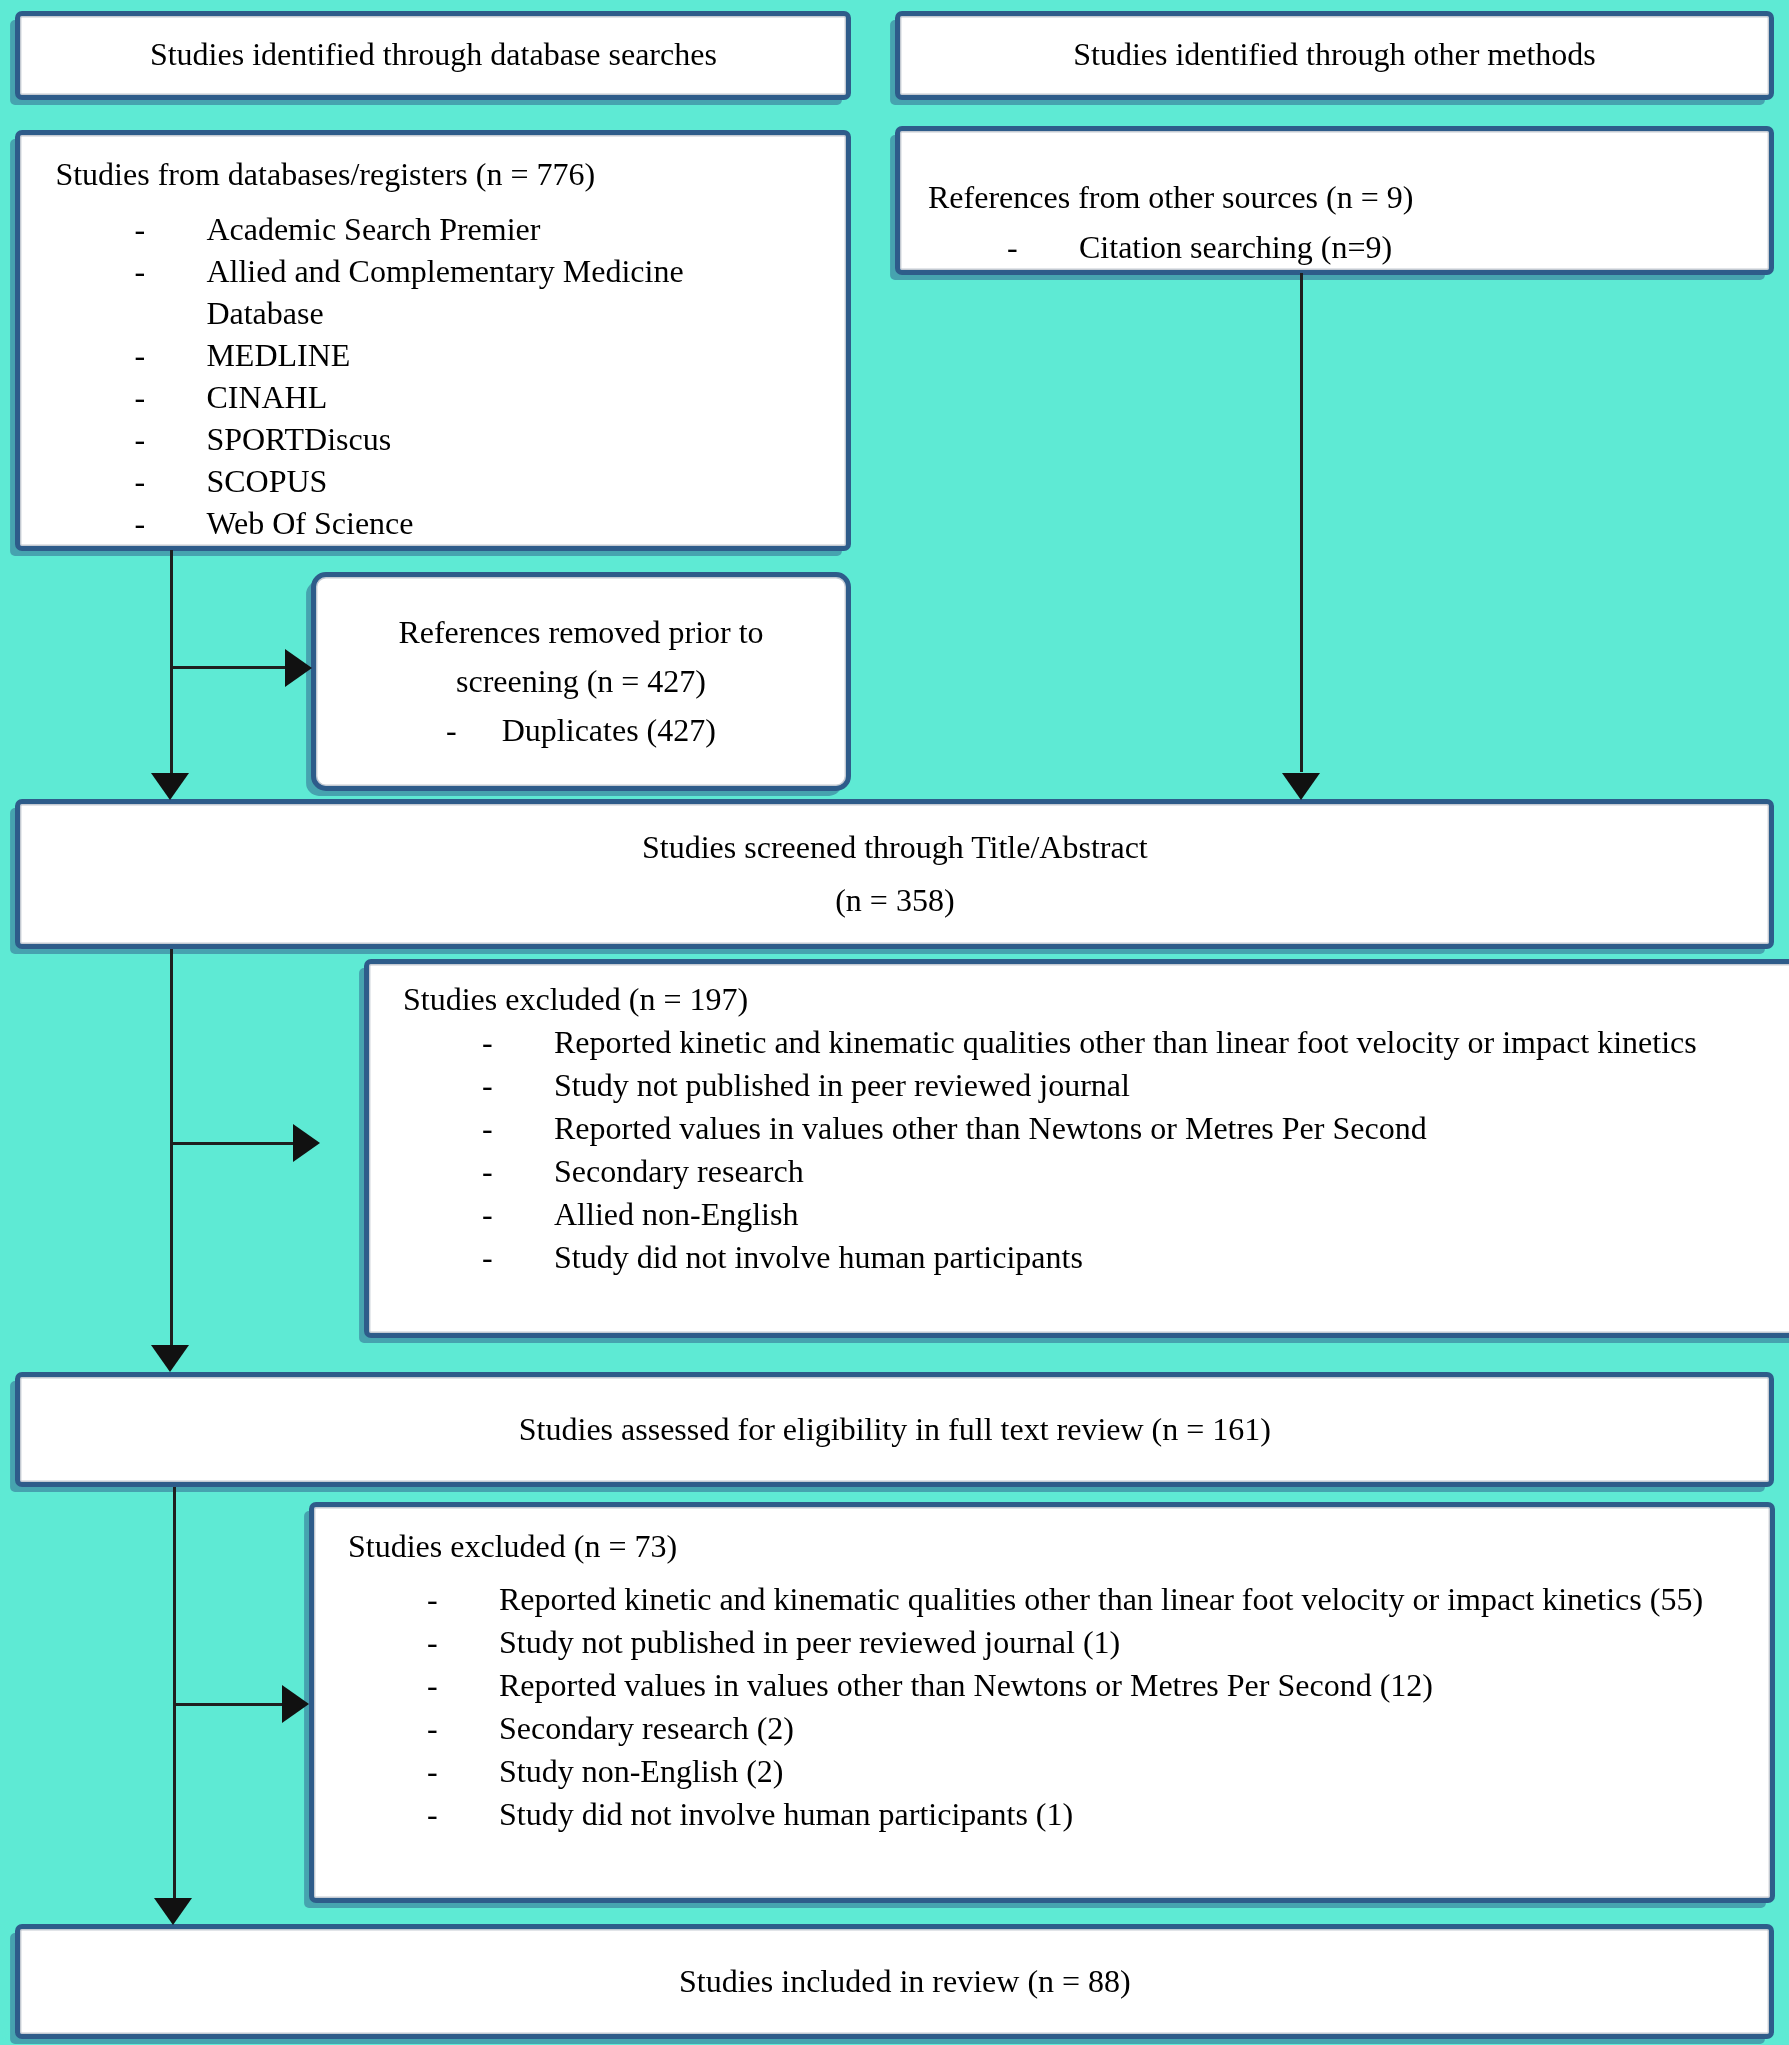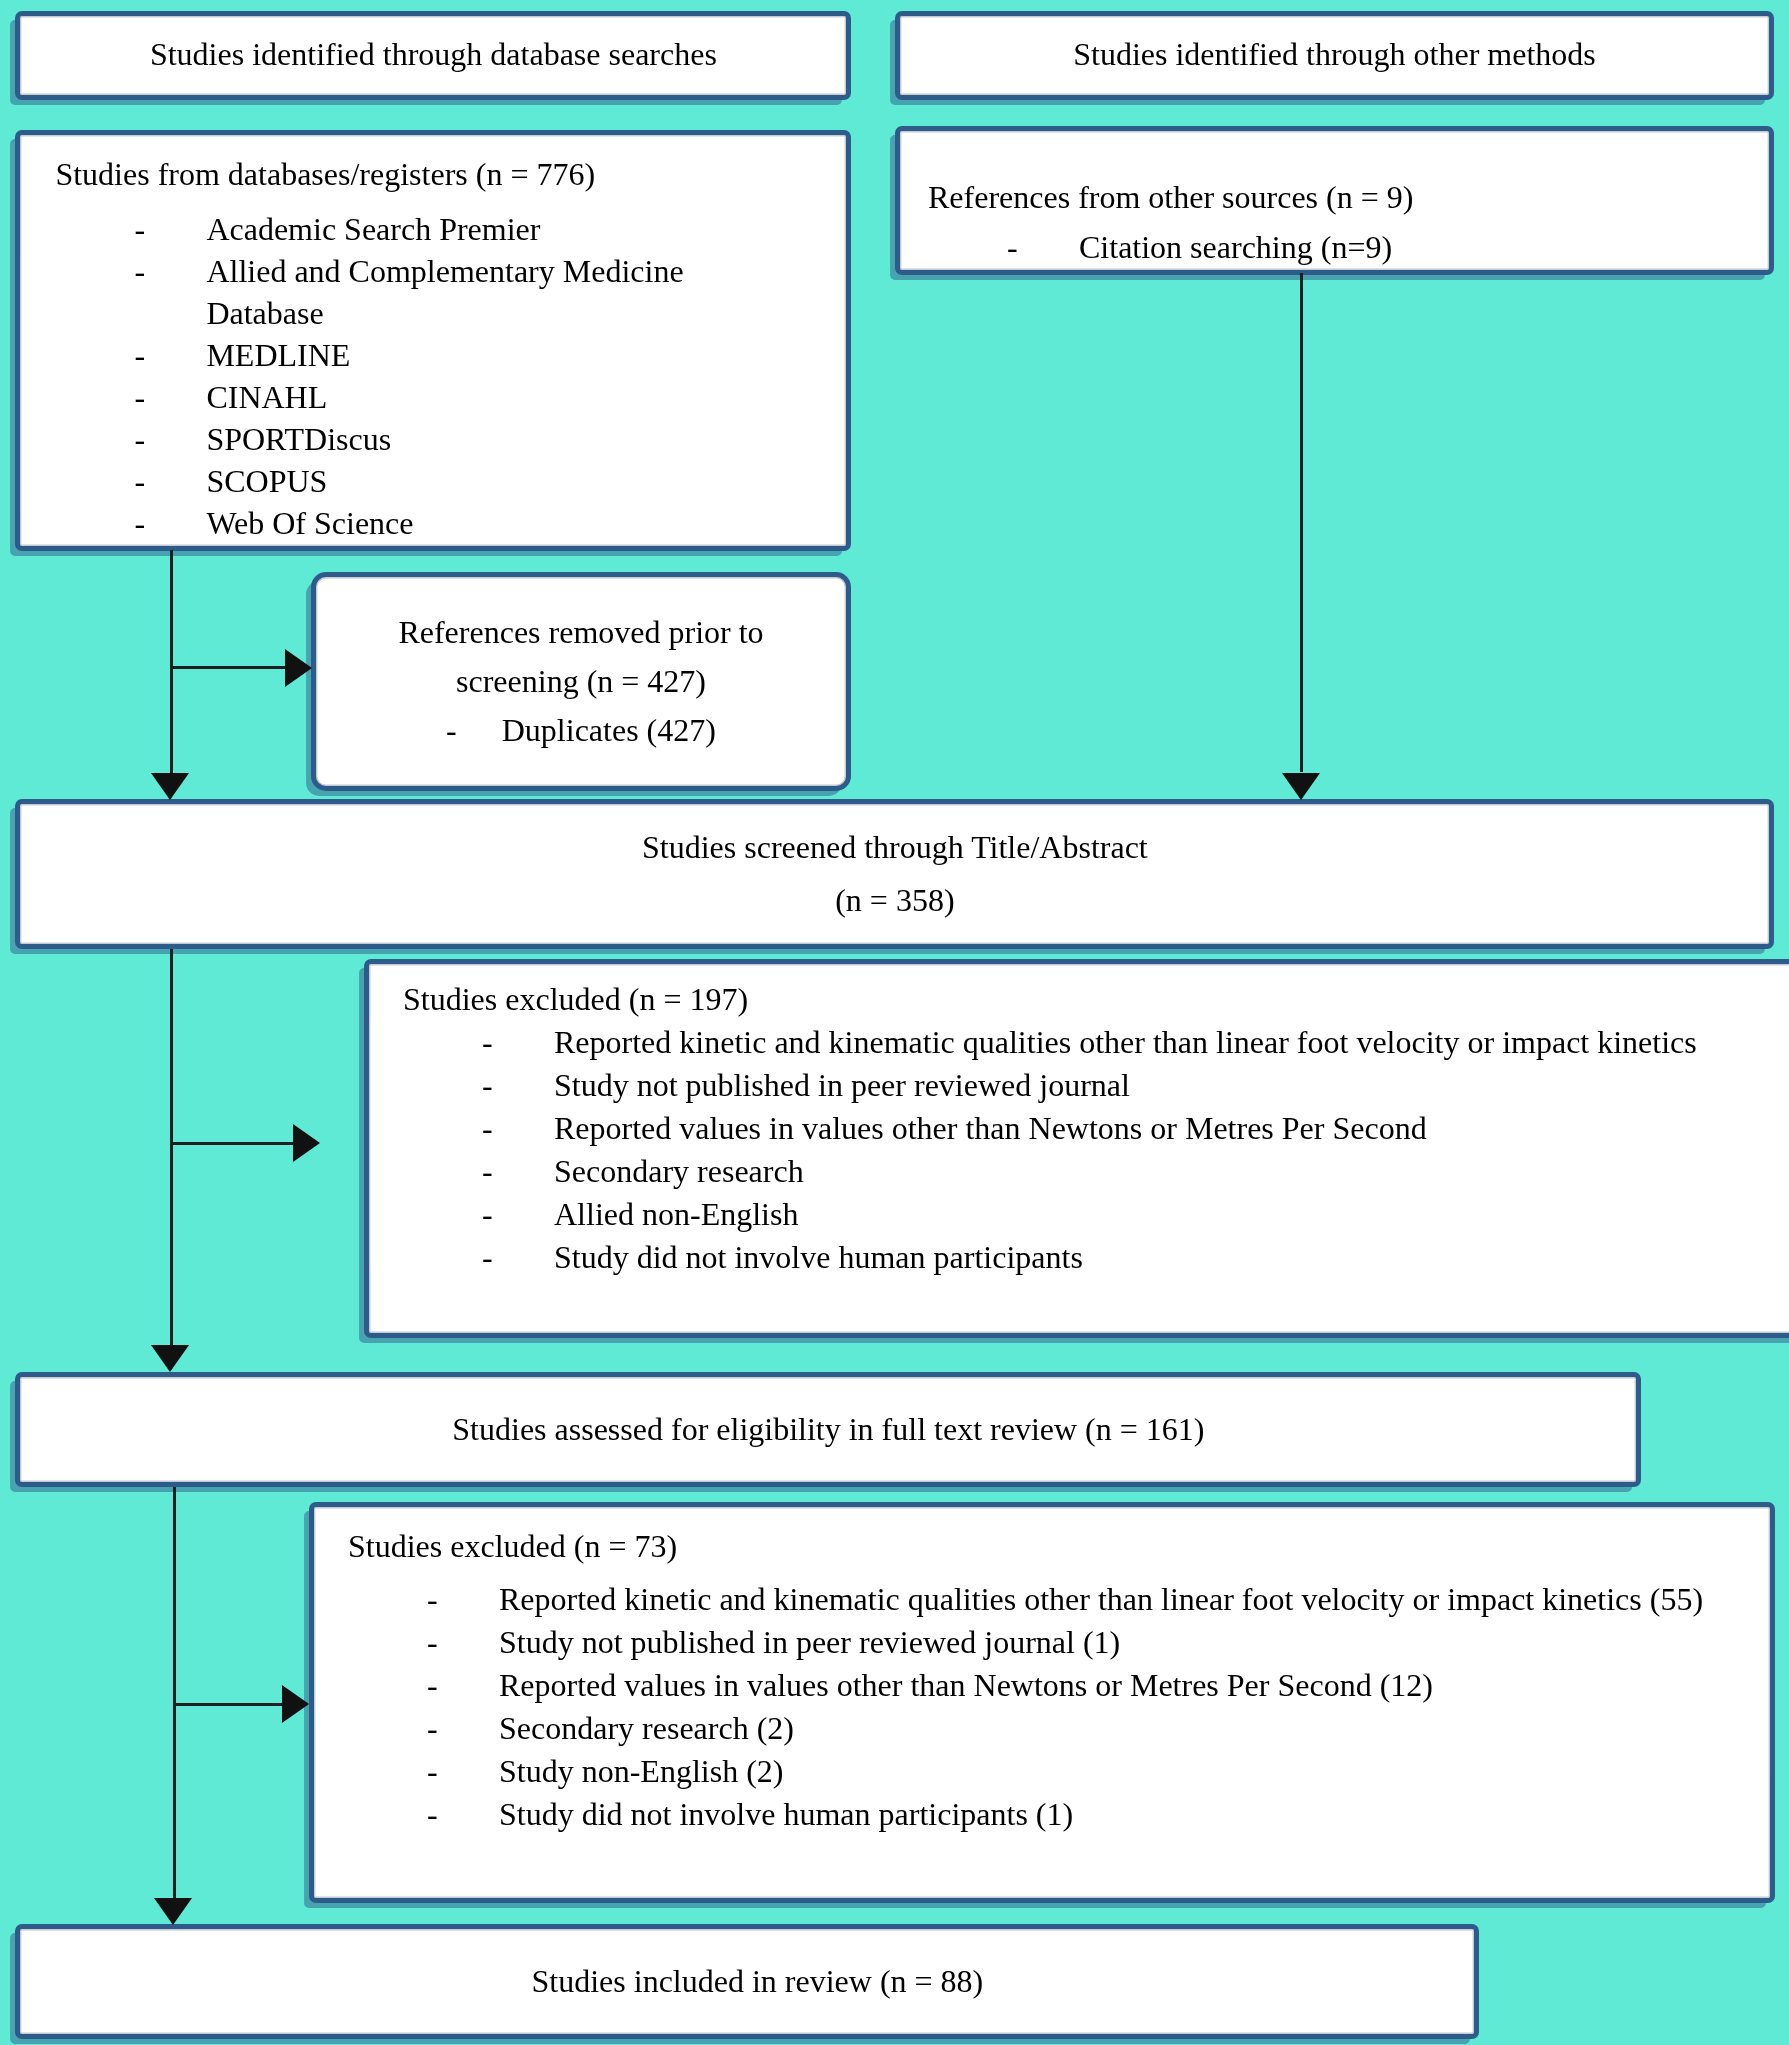--- a/index.html
+++ b/index.html
@@ -57,23 +57,23 @@
     border-left:27px solid #111111;
   }
   
   #box-header-left   {left:15.4px;   top:10.5px;   width:836px; height:89px;}
   #box-header-right  {left:895px; top:10.5px;   width:879px; height:89px;}
   #box-databases     {left:15.4px;   top:130px;  width:836px; height:421px;}
   #box-othersources  {left:895px; top:126px;  width:879px; height:149px;}
   #box-removed       {left:311px;  top:572px;  width:540px;  height:219px;border-radius:15px;}
   #box-screened      {left:15.4px;   top:799px; width:1759px; height:150px;}
   #box-excluded1     {left:320px;  top:959px; width:1454px; height:379px;}
-  #box-assessed      {left:15.4px;   top:1372px; width:1626px; height:115px;text-align:center;}
+  #box-assessed      {left:15.4px;   top:1372px; width:1759px; height:115px;text-align:center;}
   #box-excluded2     {left:309px;  top:1502px; width:1466px; height:401px;}
-  #box-included      {left:15.4px;   top:1924px; width:1464px; height:115px;padding-left:20px;}
+  #box-included      {left:15.4px;   top:1924px; width:1759px; height:115px;padding-left:20px;}
 
   #box-databases .box-title{line-height:42px;}
   #box-databases .blist{margin-top:12.6px;}
   #box-databases .brow{line-height:42px;}
   #box-databases .itext{max-width:491px;}
 
   #box-othersources{padding:45px 14px 0 28px;}
   #box-othersources .box-title{line-height:42px;margin-bottom:8.4px;}
   #box-othersources .brow{line-height:42px;}
 

